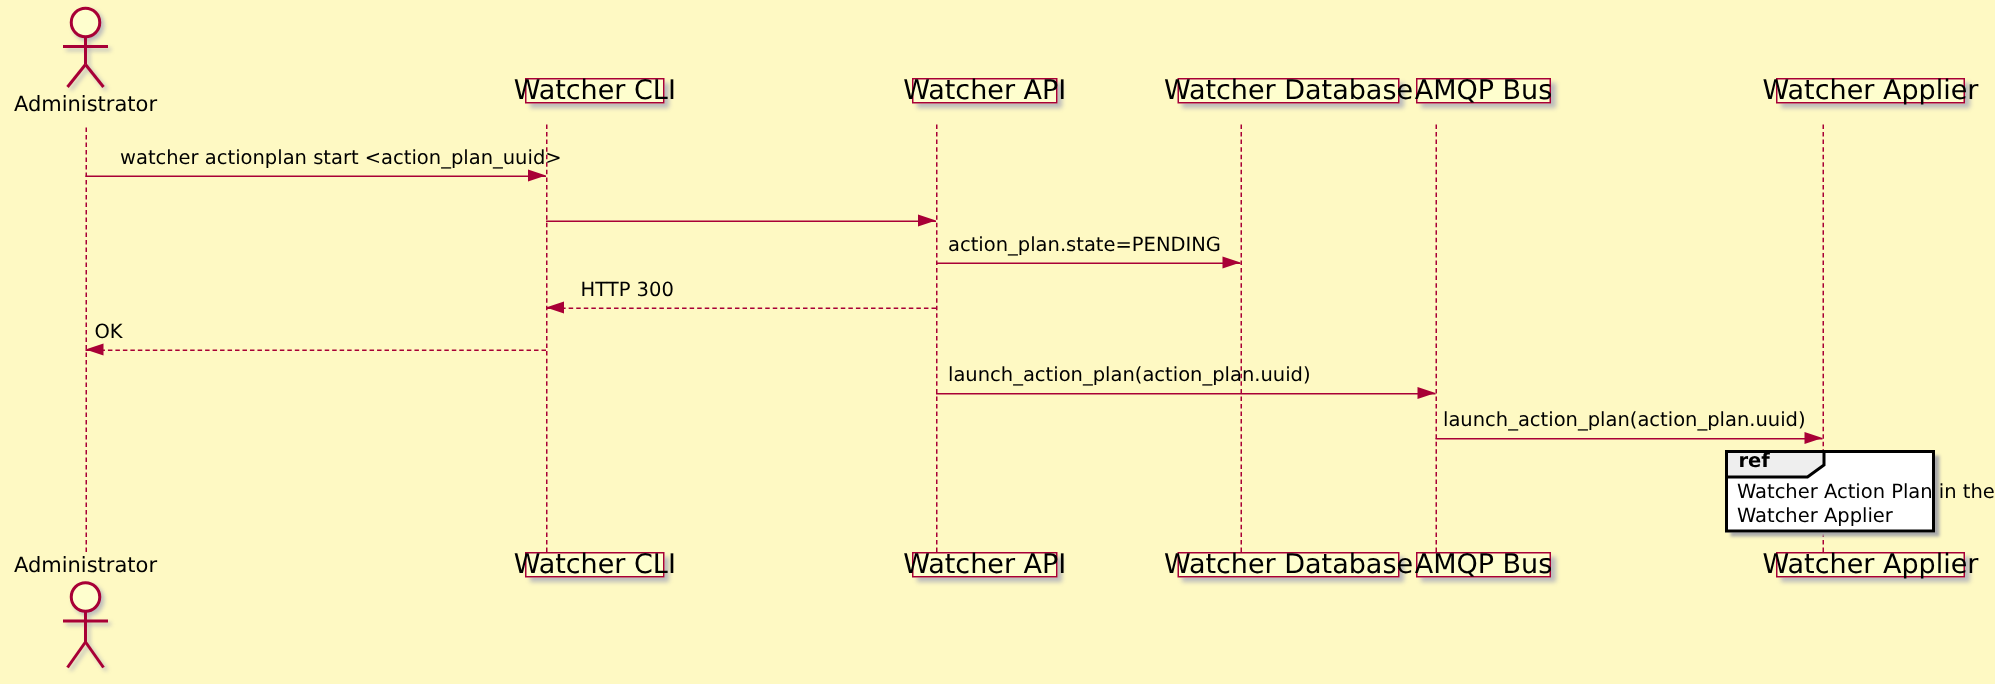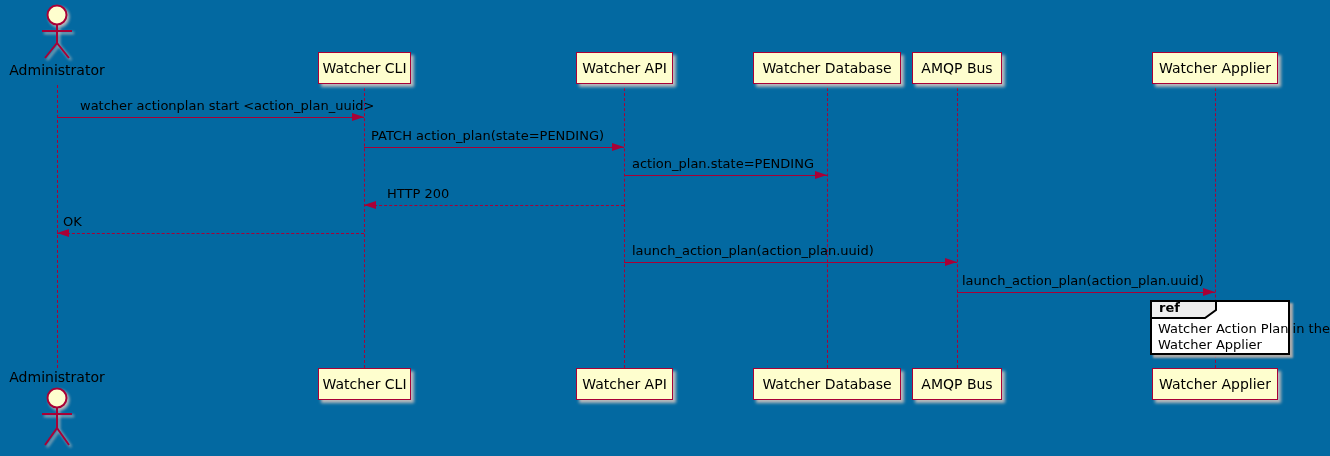--- a/index.html
+++ b/index.html
@@ -1,25 +1,26 @@
 <!DOCTYPE html>
 <html><head>
 <meta charset="utf-8">
 <style>
   html,body { margin:0; padding:0; background:#ffffff; font-family:"DejaVu Sans", "Liberation Sans", sans-serif; }
-  #canvas { position:relative; width:1330px; height:456px; background:#0369a1; overflow:hidden; }
+  #canvas { position:relative; width:1330px; height:456px; background:#fef9c3; overflow:hidden; }
 
   .lifeline { position:absolute; width:0; border-left:1px dashed #A80036; }
 
   .pbox {
-    position:absolute; height:32px; box-sizing:border-box;
+    position:absolute; height:17px; box-sizing:border-box;
     background:#FEFECE; border:1.5px solid #A80036;
     display:flex; align-items:center; justify-content:center;
-    font-size:14px; color:#000; box-shadow:3px 3px 3px #bbbbbb;
+    font-size:18px; color:#000; box-shadow:3px 3px 3px #bbbbbb;
     white-space:nowrap;
+    margin-left:32px;
   }
 
   .actor-label { position:absolute; width:114px; text-align:center; font-size:14px; color:#000; }
   .actor-svg { position:absolute; filter:drop-shadow(2.5px 2.5px 1.5px #bbbbbb); }
 
   .msg-label { position:absolute; font-size:13px; color:#000; white-space:nowrap; }
   .mline { position:absolute; height:0; }
   .mline.solid  { border-top:1.2px solid #A80036; }
   .mline.dashed { border-top:1.2px dashed #A80036; }
   .arr { position:absolute; width:0; height:0; }
@@ -61,29 +62,28 @@
   <div class="pbox" style="left:318px;  top:52px; width:93px;">Watcher CLI</div>
   <div class="pbox" style="left:576px;  top:52px; width:97px;">Watcher API</div>
   <div class="pbox" style="left:753px;  top:52px; width:148px;">Watcher Database</div>
   <div class="pbox" style="left:912px;  top:52px; width:90px;">AMQP Bus</div>
   <div class="pbox" style="left:1152px; top:52px; width:126px;">Watcher Applier</div>
 
   <div class="msg-label" style="left:80px; top:98px;">watcher actionplan start &lt;action_plan_uuid&gt;</div>
   <div class="mline solid" style="left:57px; top:117px; width:307px;"></div>
   <div class="arr arr-r" style="left:352px; top:113px;"></div>
 
-  <div class="msg-label" style="left:371px; top:128px;">PATCH action_plan(state=PENDING)</div>
   <div class="mline solid" style="left:364px; top:147px; width:260px;"></div>
   <div class="arr arr-r" style="left:612px; top:143px;"></div>
 
   <div class="msg-label" style="left:632px; top:156px;">action_plan.state=PENDING</div>
   <div class="mline solid" style="left:624px; top:175px; width:203px;"></div>
   <div class="arr arr-r" style="left:815px; top:171px;"></div>
 
-  <div class="msg-label" style="left:387px; top:186px;">HTTP 200</div>
+  <div class="msg-label" style="left:387px; top:186px;">HTTP 300</div>
   <div class="mline dashed" style="left:364px; top:205px; width:260px;"></div>
   <div class="arr arr-l" style="left:364px; top:201px;"></div>
 
   <div class="msg-label" style="left:63px; top:214px;">OK</div>
   <div class="mline dashed" style="left:57px; top:233px; width:307px;"></div>
   <div class="arr arr-l" style="left:57px; top:229px;"></div>
 
   <div class="msg-label" style="left:632px; top:243px;">launch_action_plan(action_plan.uuid)</div>
   <div class="mline solid" style="left:624px; top:262px; width:333px;"></div>
   <div class="arr arr-r" style="left:945px; top:258px;"></div>

